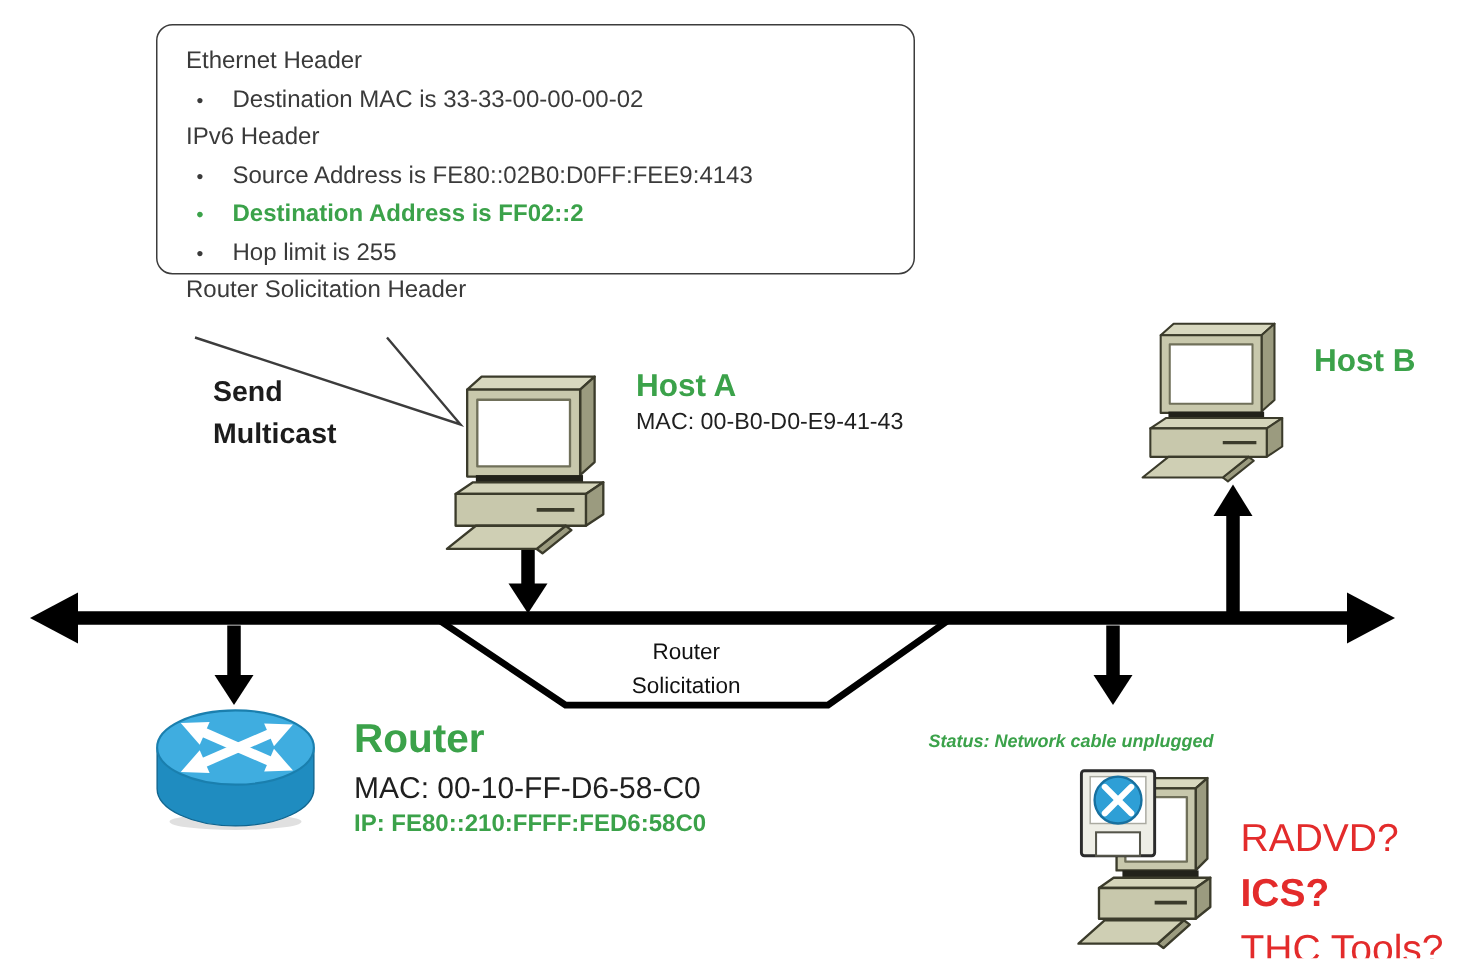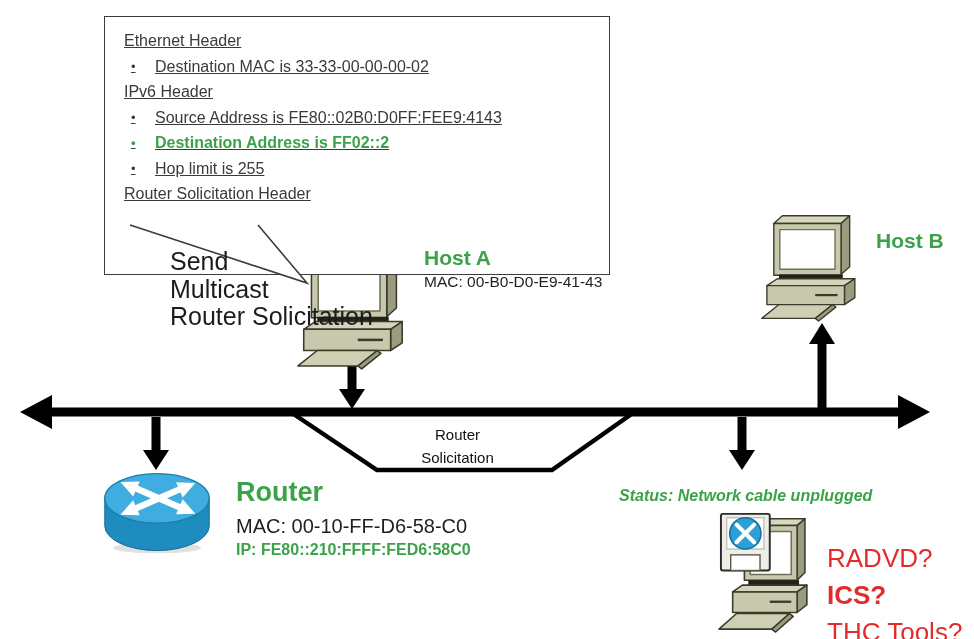--- a/index.html
+++ b/index.html
@@ -6,44 +6,44 @@
   .stage{position:relative;width:974px;height:639px;background:#ffffff;overflow:hidden;
          font-family:"Liberation Sans",sans-serif;}
   svg{display:block;}
   .layer{position:absolute;left:0;top:0;pointer-events:none;}
   .wires{z-index:1;}
   .icon{position:absolute;z-index:2;}
   .tailsvg{z-index:4;}
   .txt{position:absolute;z-index:5;}
 
   
-  .bubble{position:absolute;left:104px;top:16px;width:506px;height:259px;box-sizing:border-box;
-          border:1.6px solid #3c3c3c;border-radius:0;background:#fff;z-index:3;
-          padding:11px 10px 0 19px;font-size:16px;line-height:25.5px;color:#3a3a3a;text-decoration:underline;}
+  .bubble{position:absolute;left:104px;top:16px;width:506px;height:167px;box-sizing:border-box;
+          border:1.6px solid #3c3c3c;border-radius:11px;background:#fff;z-index:3;
+          padding:11px 10px 0 19px;font-size:16px;line-height:25.5px;color:#3a3a3a;}
   .cl{white-space:nowrap;}
   .cl.bullet{display:flex;}
   .cl .b{flex:0 0 31px;width:31px;padding-left:7px;box-sizing:border-box;font-size:13px;}
   .cl.green{color:#3ba24a;font-weight:bold;}
 
-  .note{left:142px;top:248px;font-size:25px;line-height:27.5px;font-weight:normal;color:#1c1c1c;margin-left:28px;}
+  .note{left:142px;top:248px;font-size:19px;line-height:27.5px;font-weight:bold;color:#1c1c1c;}
 
   .host-label .t{font-size:21px;font-weight:bold;color:#3ba24a;line-height:24px;}
   .host-label .d{font-size:15.5px;color:#1f1f1f;line-height:23px;}
   .hosta{left:424px;top:246px;}
   .hosta .d:first-of-type{margin-top:7px;}
   .hostb{left:876px;top:229px;text-align:right;}
 
   .routerlbl{left:236px;top:477px;}
   .routerlbl .t{font-size:27px;font-weight:bold;color:#3ba24a;line-height:30px;}
   .routerlbl .d{font-size:20px;color:#1f1f1f;line-height:23px;margin-top:8px;}
   .routerlbl .ip{font-size:16px;font-weight:bold;color:#3ba24a;line-height:23px;}
 
   .buslbl{left:385px;top:423px;width:145px;text-align:center;font-size:15px;line-height:23px;color:#111;}
 
-  .status{left:619px;top:487px;font-size:16px;font-weight:bold;font-style:italic;color:#3ba24a;}
+  .status{left:619px;top:487px;font-size:12px;font-weight:bold;font-style:italic;color:#3ba24a;}
 
   .reds{left:827px;top:540px;color:#e32b2b;font-size:26px;line-height:37px;}
   .reds .mid{font-weight:bold;}
 </style>
 </head>
 <body>
 
 <div class="stage">
 
   <svg width="0" height="0" style="position:absolute">
@@ -152,21 +152,20 @@
       <rect x="20" y="48" width="30" height="16" fill="#ffffff" stroke="#55554a" stroke-width="1.4"></rect>
       <circle cx="35" cy="26" r="16" fill="#2e9fd6" stroke="#17709f" stroke-width="1.6"></circle>
       <line x1="26" y1="17" x2="44" y2="35" stroke="#ffffff" stroke-width="4.2" stroke-linecap="round"></line>
       <line x1="44" y1="17" x2="26" y2="35" stroke="#ffffff" stroke-width="4.2" stroke-linecap="round"></line>
     </g>
   </svg>
 
   <div class="txt note">
     <div>Send</div>
     <div>Multicast</div>
-    <div>Router Solicitation</div>
   </div>
 
   <div class="txt host-label hosta">
     <div class="t">Host A</div>
     <div class="d">MAC: 00-B0-D0-E9-41-43</div>
   </div>
 
   <div class="txt host-label hostb">
     <div class="t">Host B</div>
   </div>

